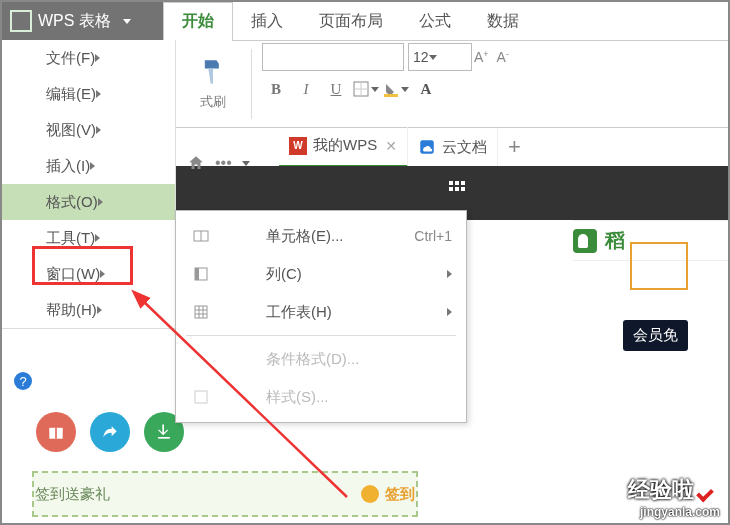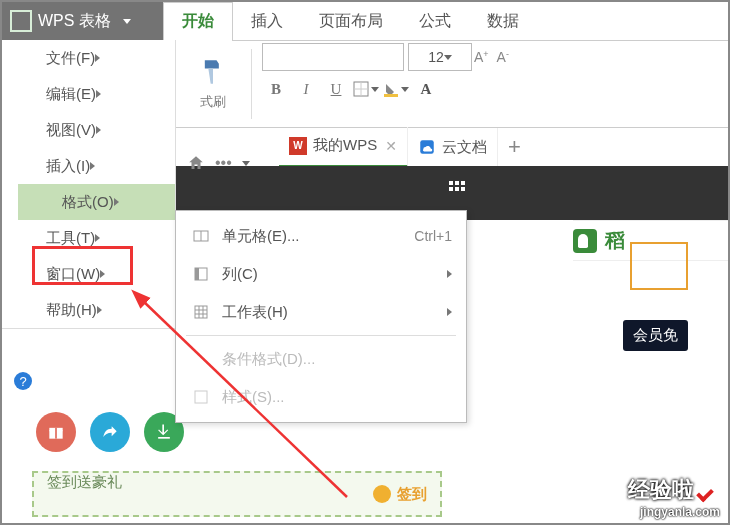--- a/index.html
+++ b/index.html
@@ -99,21 +99,21 @@
   margin: 2px;
 }
 .size-box {
   width: 54px;
   height: 26px;
   border: 1px solid #bbb;
   margin: 2px;
   display: flex;
   align-items: center;
   padding: 0 4px;
-  justify-content: center;
+  justify-content: flex-start;
   font-size: 14px;
   color: #555;
 }
 .tri-down {
   display: inline-block;
   width: 0; height: 0;
   border-left: 4px solid transparent;
   border-right: 4px solid transparent;
   border-top: 5px solid #666;
 }
@@ -196,21 +196,20 @@
   display: flex;
   align-items: center;
   padding: 0 16px 0 44px;
   font-size: 15px;
   color: #555;
   position: relative;
   justify-content: flex-start;
 }
 .menu-item.hl {
   background: #c6dfb7;
-  margin-left: 16px;
 }
 .red-box {
   position: absolute;
   border: 3px solid #e33;
   left: 30px;
   top: 244px;
   width: 95px;
   height: 33px;
   z-index: 25;
   pointer-events: none;
@@ -254,20 +253,21 @@
   color: #bbb;
 }
 .sub-item .sub-icon {
   width: 22px;
   margin-right: 10px;
   display: flex;
   justify-content: center;
 }
 .sub-item .sub-label {
   flex: 1;
+  margin-left: 44px;
 }
 .sub-item .sub-shortcut {
   color: #888;
   font-size: 14px;
 }
 .sub-sep {
   height: 1px;
   background: #ddd;
   margin: 4px 10px;
 }
@@ -296,21 +296,22 @@
 
 .signin-bar {
   position: absolute;
   left: 30px;
   bottom: 6px;
   width: 380px;
   height: 42px;
   border: 2px dashed #a8c98a;
   background: #f4f9ee;
   display: flex;
-  padding: 0 13px;
+  align-items: center;
+  padding: 0 1px;
   font-size: 15px;
   color: #6a8a5a;
   z-index: 5;
 }
 .signin-btn {
   margin-left: auto;
   display: flex;
   align-items: center;
   color: #e8a030;
   font-weight: bold;

